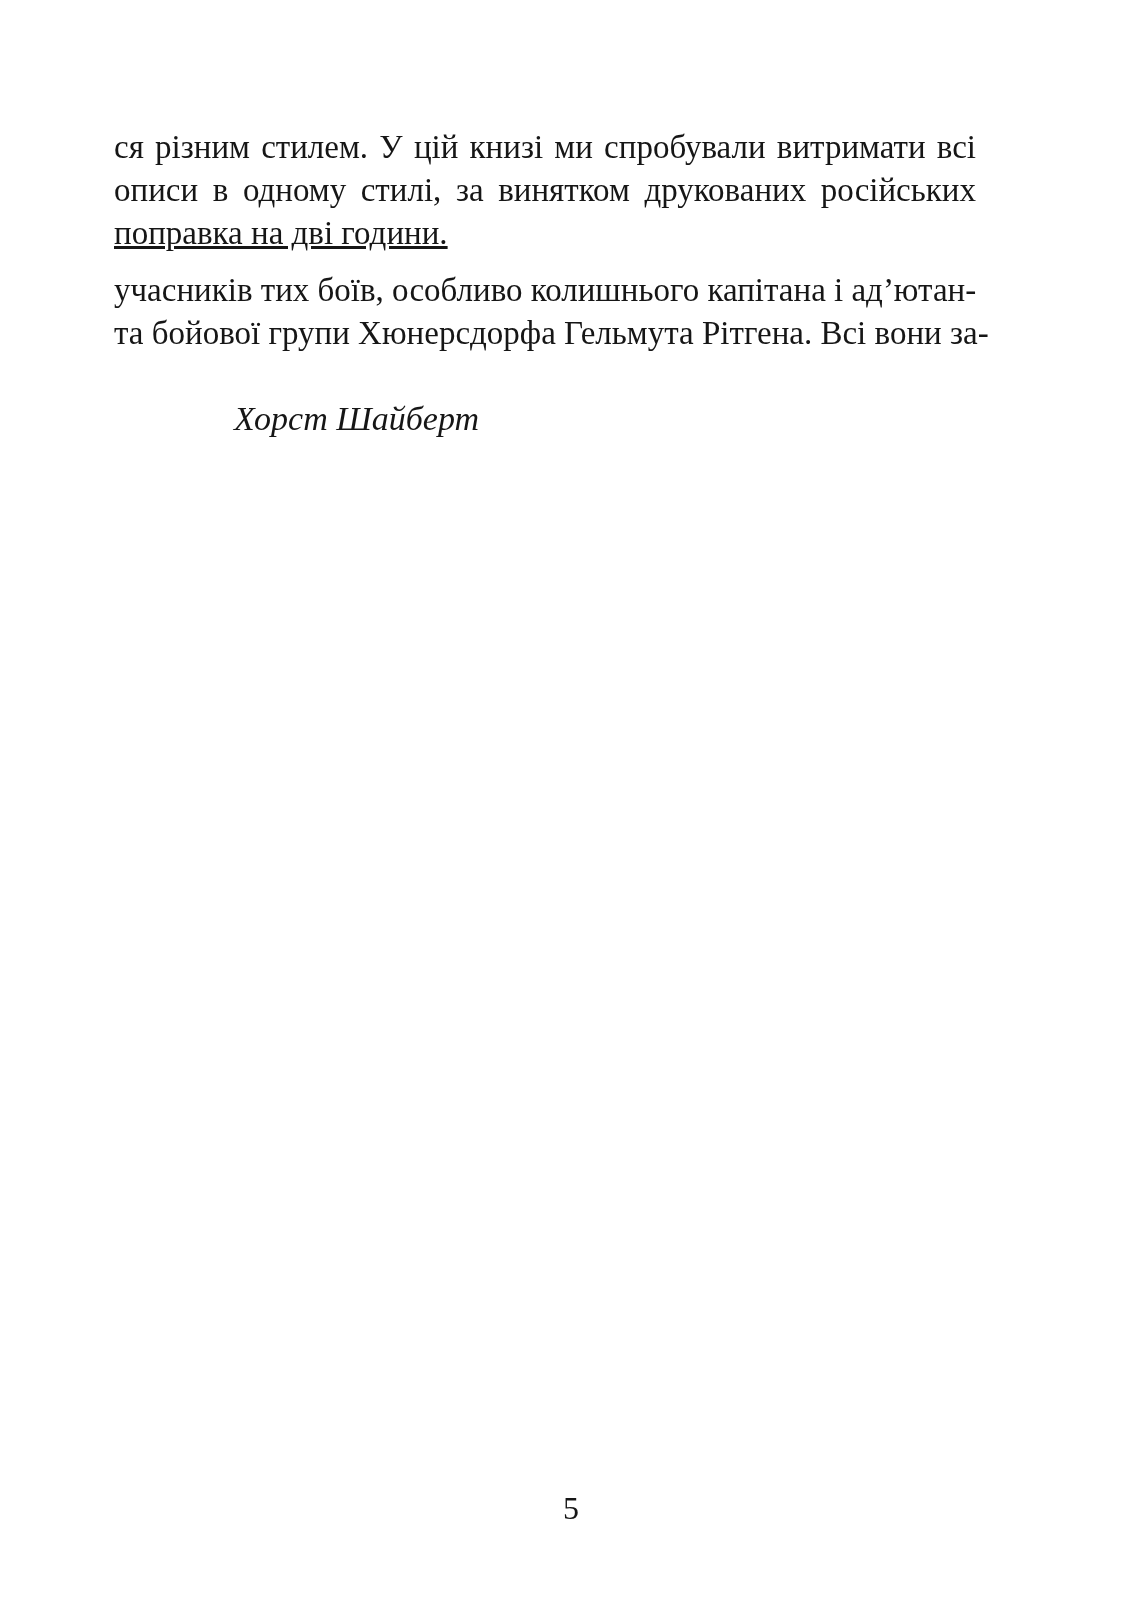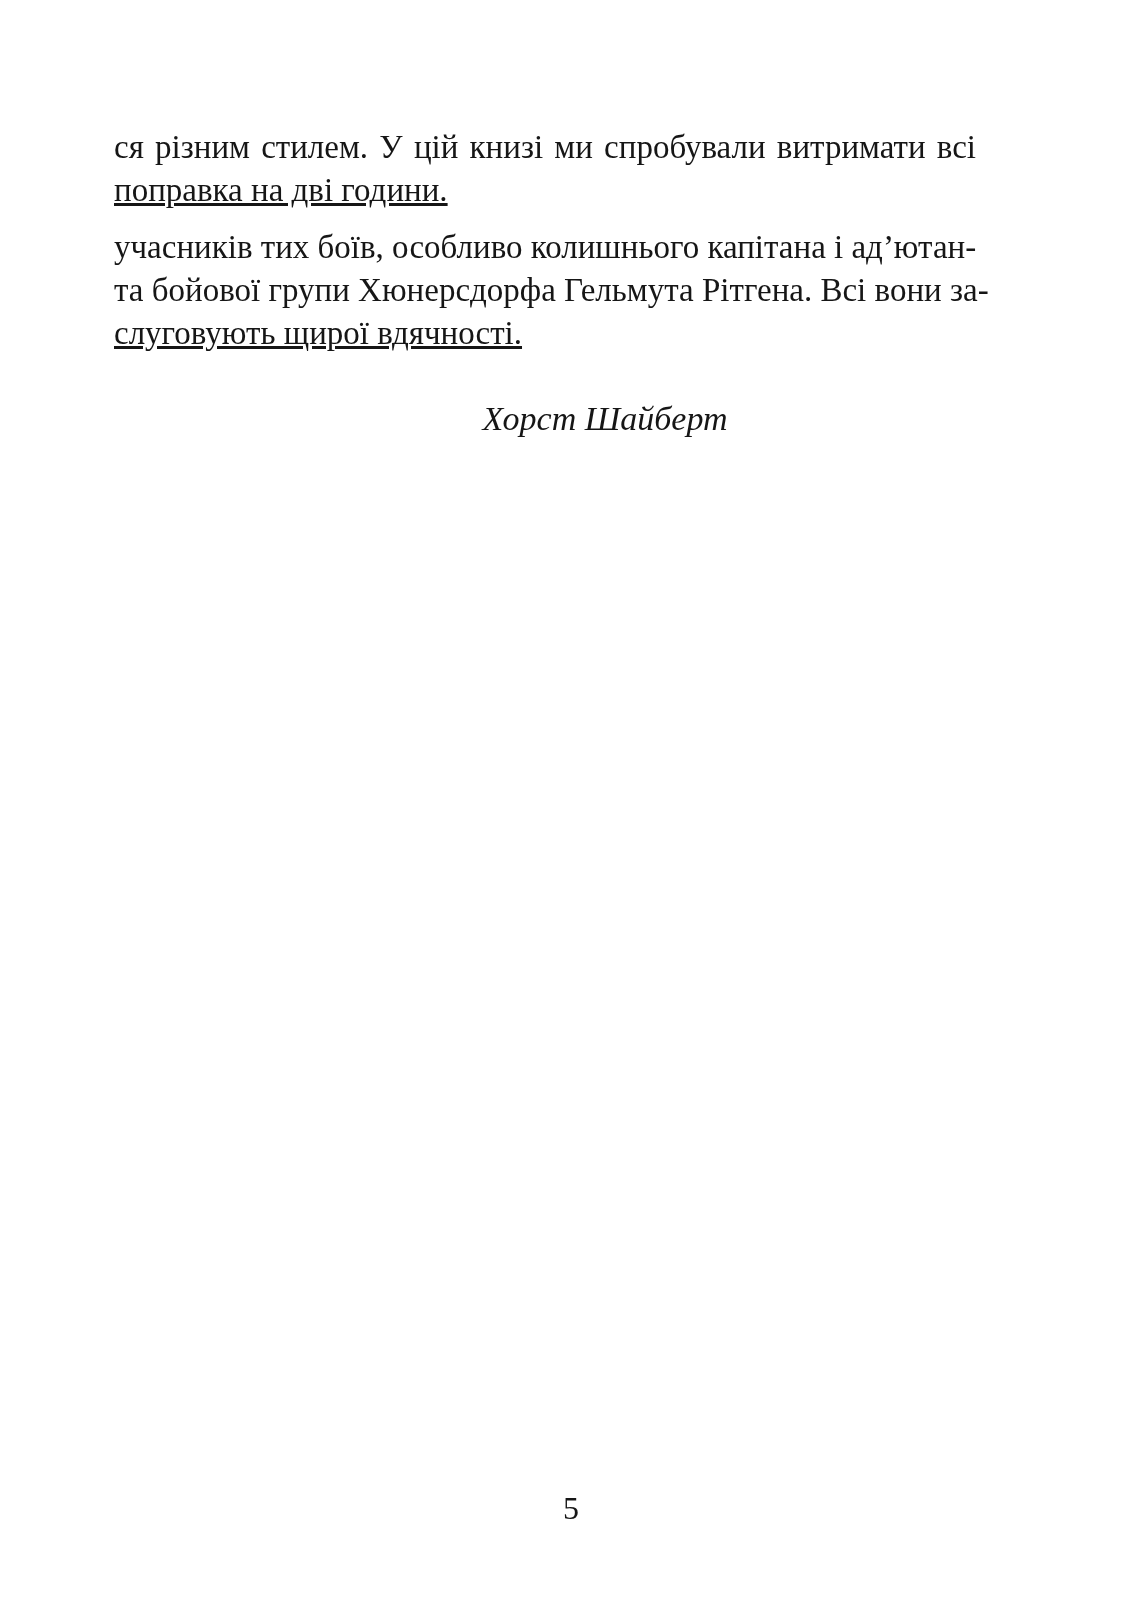--- a/index.html
+++ b/index.html
@@ -47,48 +47,48 @@
   }
   .line.indent {
     text-indent: 66px;
   }
   .signature {
     margin-top: 42px;
     margin-left: 120px;
     font-style: italic;
     font-size: 34px;
     line-height: 43px;
-    text-align: center;
+    text-align: left;
   }
   .page-number {
     position: absolute;
     top: 1488px;
     left: 0;
     width: 100%;
     text-align: center;
     font-size: 32px;
     line-height: 40px;
   }
 </style>
 </head>
 <body>
 
 <div class="page">
 
   <div class="text-block">
 
     <div class="paragraph">
       <div class="line">ся різним стилем. У цій книзі ми спробували витримати всі</div>
+      <div class="line">описи в одному стилі, за винятком друкованих російських</div>
       <div class="line last">поправка на дві години.</div>
     </div>
 
     <div class="paragraph">
       <div class="line">учасників тих боїв, особливо колишнього капітана і ад’ютан-</div>
       <div class="line">та бойової групи Хюнерсдорфа Гельмута Рітгена. Всі вони за-</div>
-      <div class="line last">слуговують щирої вдячності.</div>
     </div>
 
     <div class="signature">Хорст Шайберт</div>
 
   </div>
 
   <div class="page-number">5</div>
 
 </div>
 

